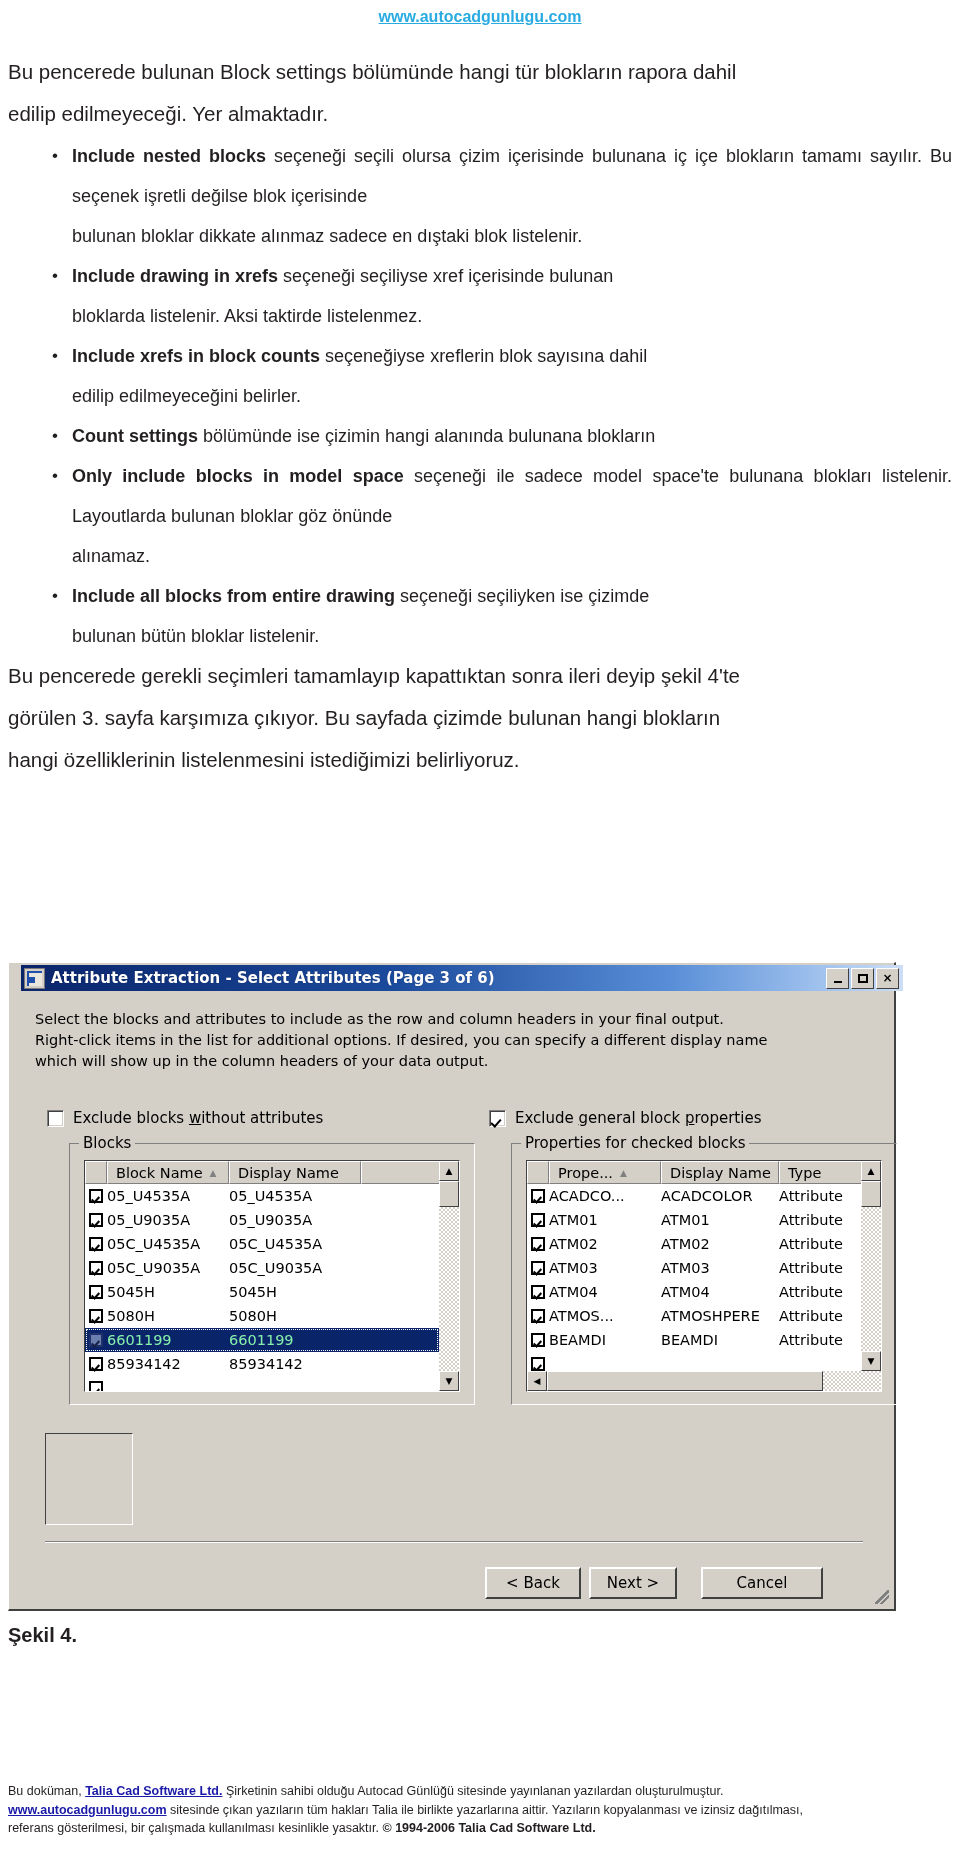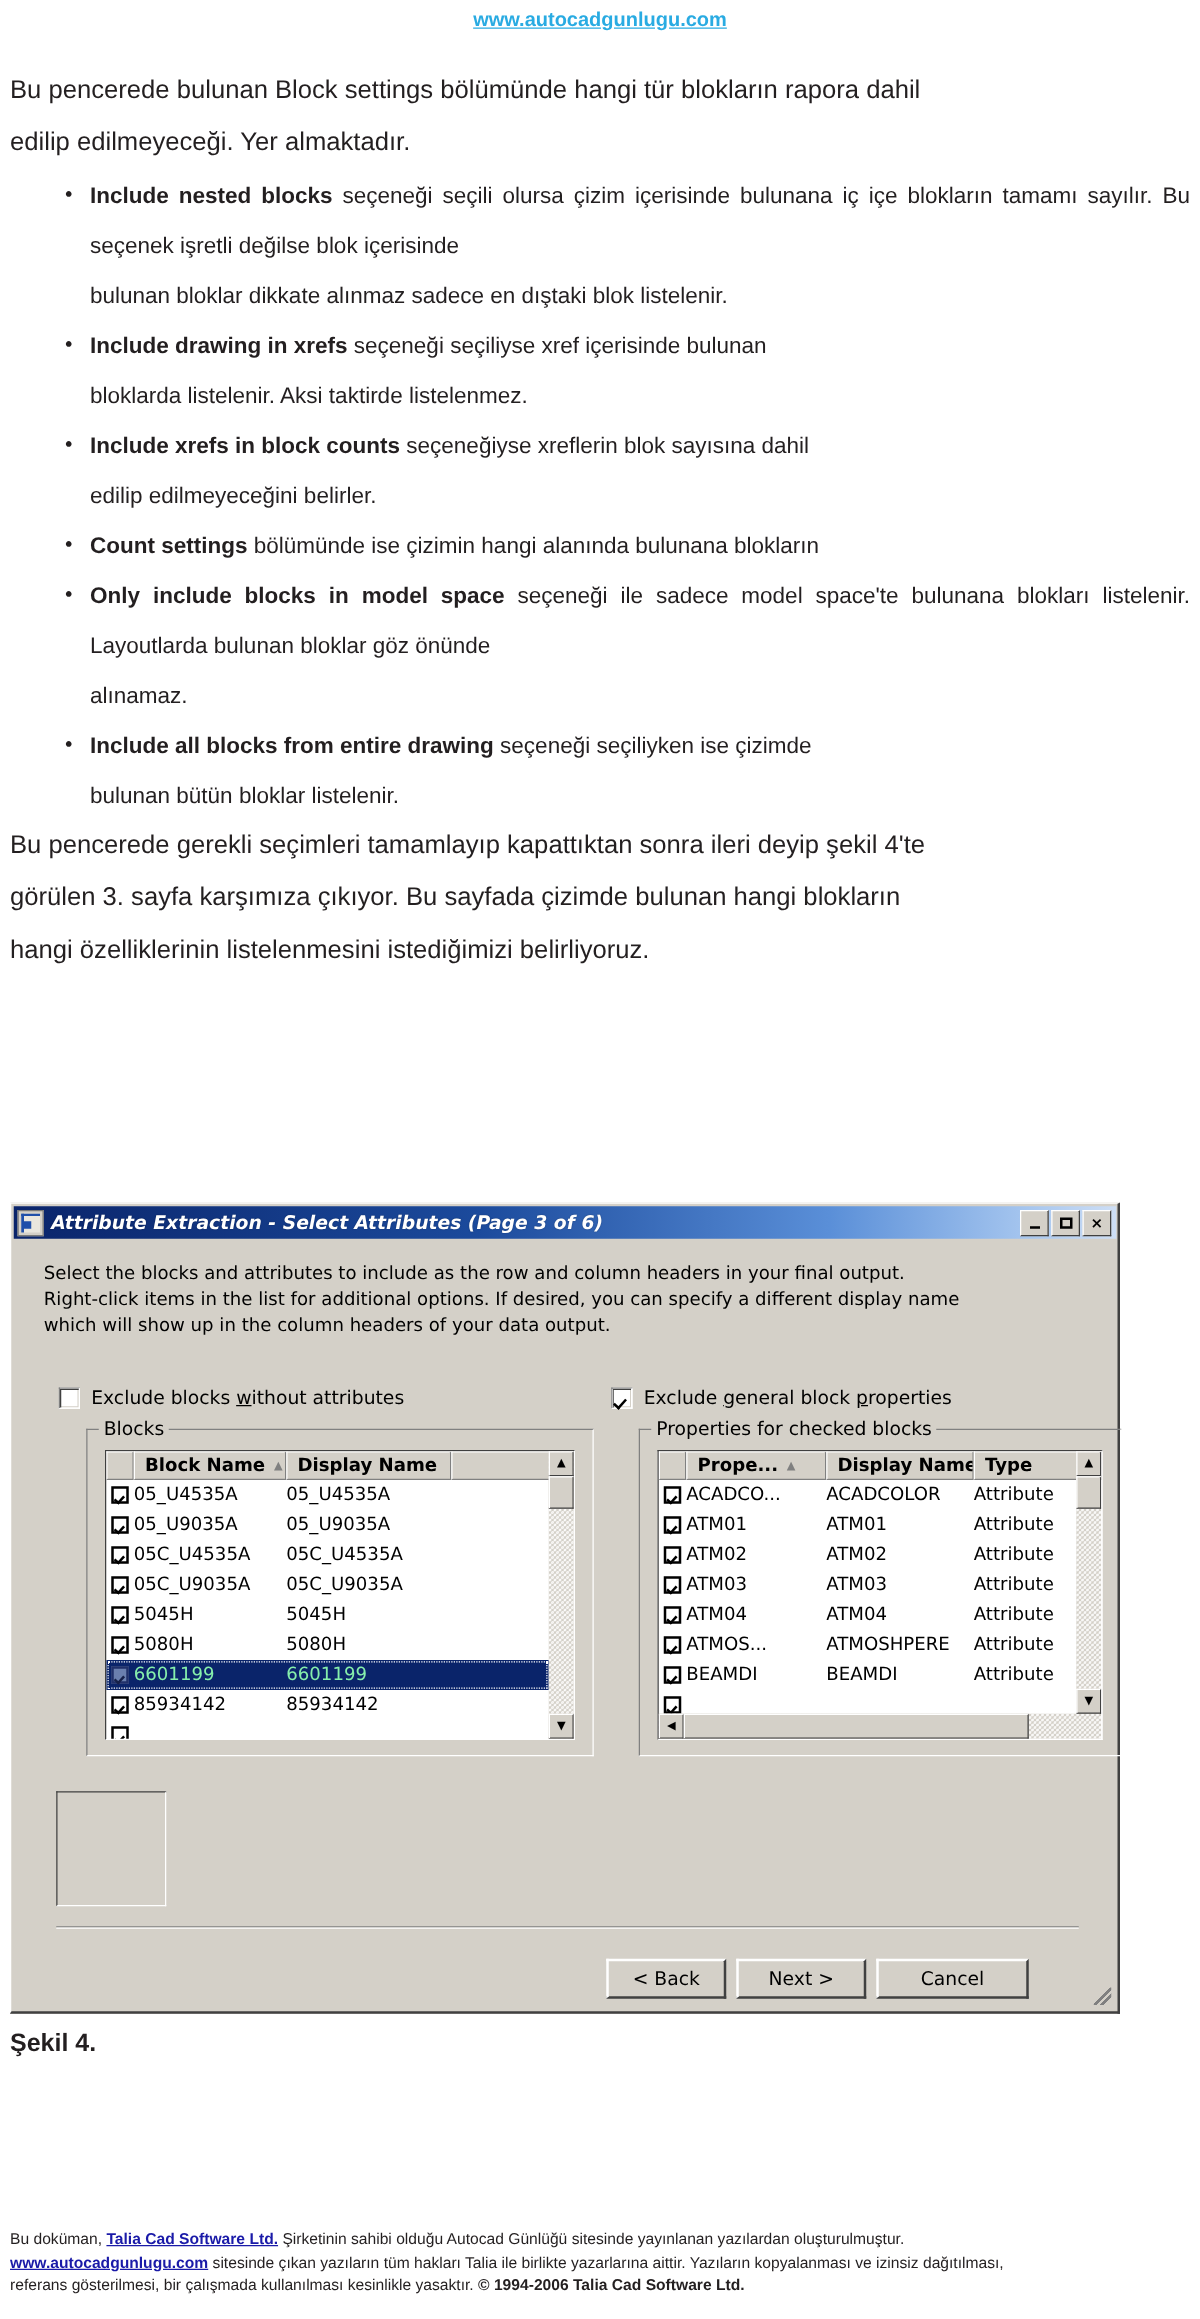--- a/index.html
+++ b/index.html
@@ -66,26 +66,25 @@
     width:888px;height:649px;
     background:#d4d0c8;
     border-top:1px solid #ffffff;
     border-left:1px solid #ffffff;
     border-right:2px solid #404040;
     border-bottom:2px solid #404040;
     box-sizing:border-box;
     font-family:"DejaVu Sans", sans-serif;
   }
   .titlebar{
-    position:absolute;left:2px;top:2px;
+    position:absolute;left:12px;top:2px;
     width:882px;height:26px;
     background:linear-gradient(90deg,#0a246a 0%,#1b4a9c 42%,#5a8fd8 74%,#a6c6ef 92%,#cddef5 100%);
     display:flex;align-items:center;
     box-sizing:border-box;
-    font-style:italic;
   }
   .title-ico{
     width:19px;height:19px;margin-left:3px;margin-right:6px;
     background:#d4d0c8;
     border:1px solid #7a7a7a;
     position:relative;flex:0 0 auto;
   }
   .title-ico:before{
     content:"";position:absolute;left:2px;top:2px;right:2px;bottom:2px;
     background:
@@ -162,21 +161,20 @@
     position:absolute;
     background:#ffffff;
     border-top:1px solid #404040;border-left:1px solid #404040;
     border-right:1px solid #ffffff;border-bottom:1px solid #ffffff;
     box-sizing:border-box;
     overflow:hidden;
   }
   .lv-head{
     display:flex;height:23px;background:#404040;
     box-sizing:border-box;
-    font-weight:bold;
   }
   .lv-head .hc{
     background:#d4d0c8;
     border-top:1px solid #ffffff;border-left:1px solid #ffffff;
     border-right:1px solid #808080;border-bottom:1px solid #808080;
     box-sizing:border-box;
     display:flex;align-items:center;
     padding-left:8px;
     font-size:14.5px;color:#000;
     white-space:nowrap;overflow:hidden;
@@ -556,21 +554,21 @@
       </div>
     </div>
 
     <div class="preview" style="left:34px;top:442px;width:88px;height:92px;"></div>
 
     <div class="sep" style="left:34px;top:550px;width:818px;"></div>
 
     <div class="btn" style="left:474px;top:576px;width:96px;height:32px;">
       <span>&lt; Back</span>
     </div>
-    <div class="btn" style="left:578px;top:576px;width:104px;height:32px;">
+    <div class="btn" style="left:578px;top:576px;width:88px;height:32px;">
       <span>Next &gt;</span>
     </div>
     <div class="btn" style="left:690px;top:576px;width:122px;height:32px;">
       <span>Cancel</span>
     </div>
 
     <div class="grip"></div>
   </div>
 </div>
 

